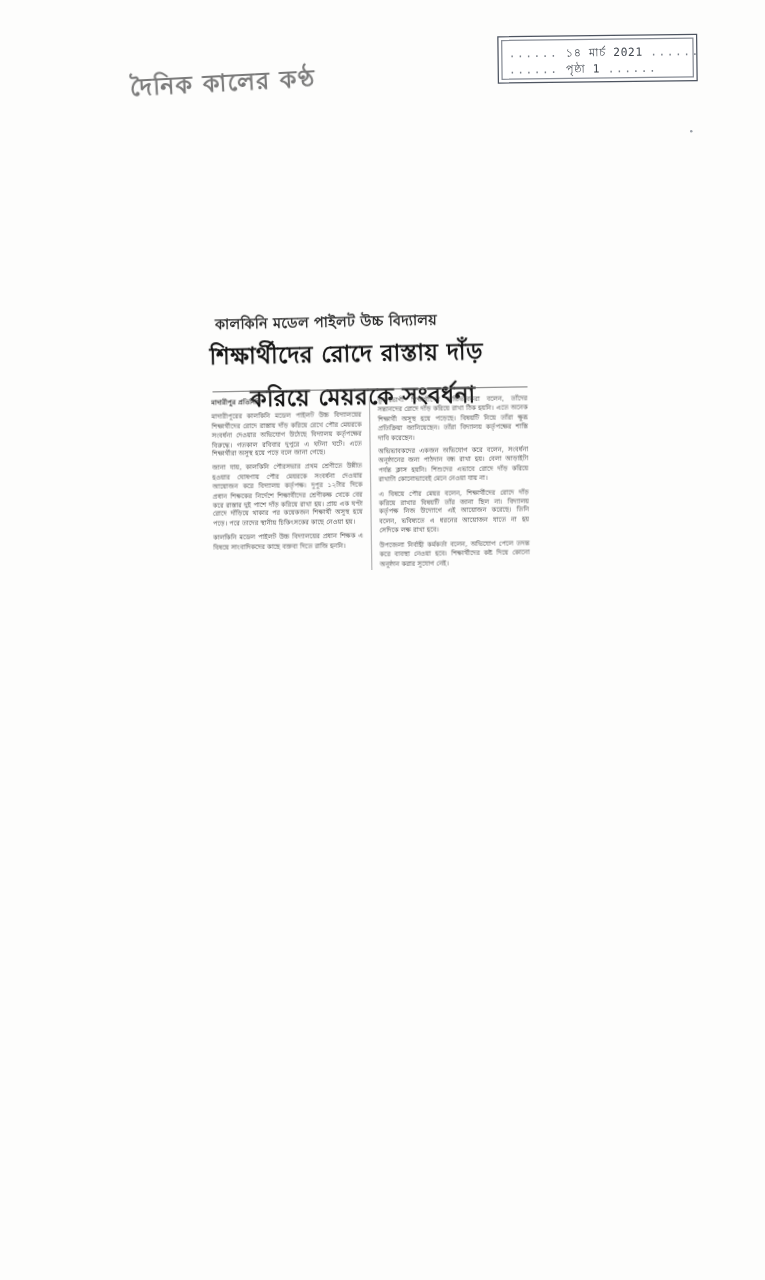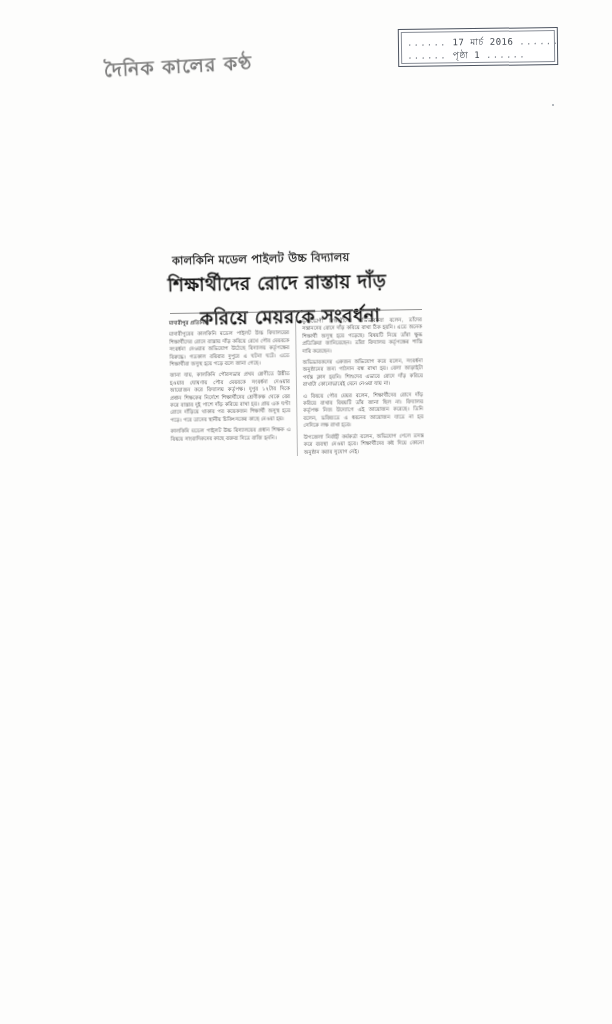--- a/index.html
+++ b/index.html
@@ -187,21 +187,21 @@
 
 <div class="page">
 
   <div class="masthead">
     <div class="masthead-text">দৈনিক কালের কণ্ঠ</div>
   </div>
 
   <div class="stamp">
     <div class="stamp-line l1">
       <span class="stamp-dots">......</span>
-      <span>17 মার্চ 2016</span>
+      <span>১৪ মার্চ 2021</span>
       <span class="stamp-dots">......</span>
     </div>
     <div class="stamp-line l2">
       <span class="stamp-dots">......</span>
       <span>পৃষ্ঠা 1</span>
       <span class="stamp-dots">......</span>
     </div>
   </div>
 
   <div class="speck"></div>

